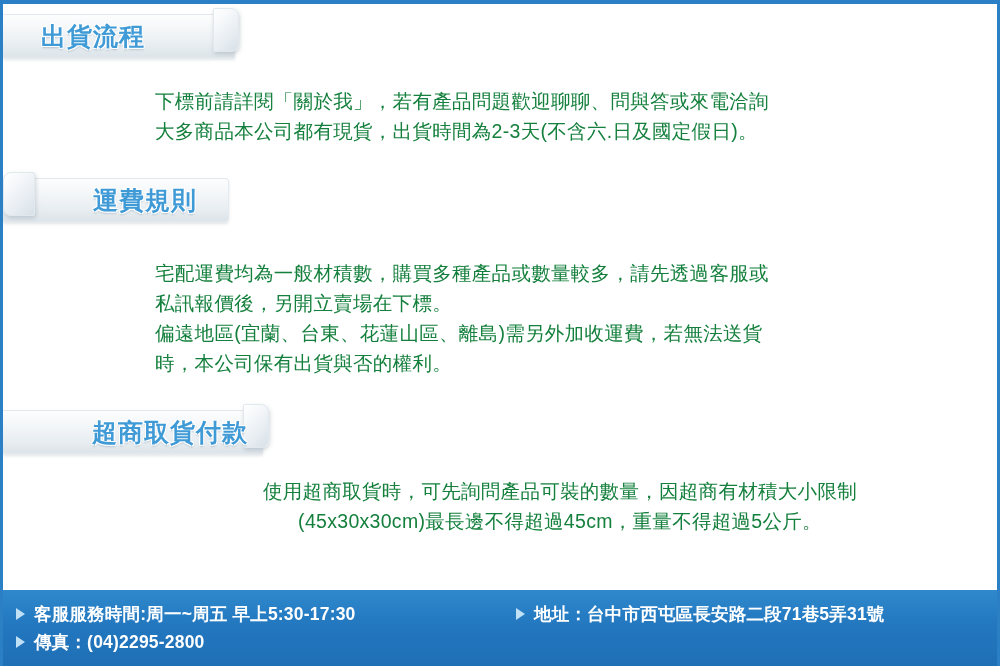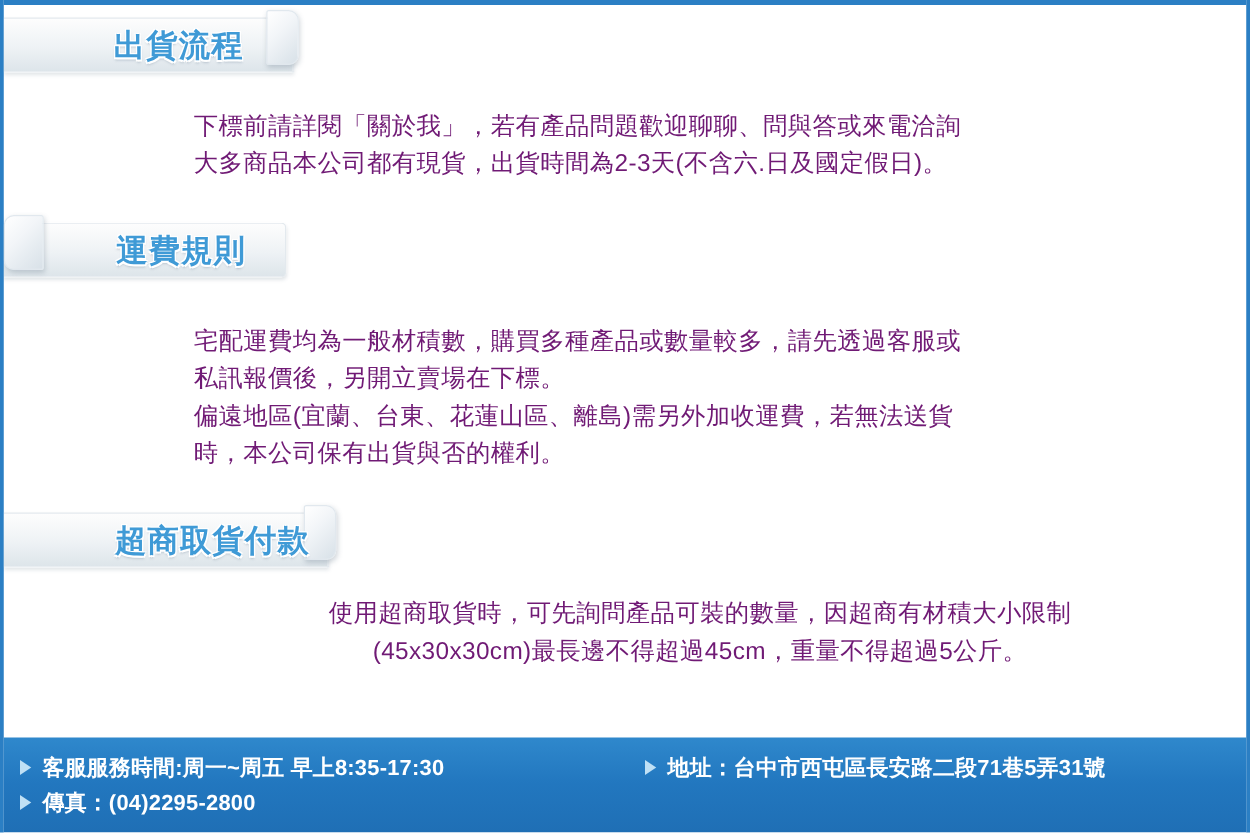--- a/index.html
+++ b/index.html
@@ -53,40 +53,40 @@
       -1px -1px 0 #ffffff,
        1px -1px 0 #ffffff,
       -1px  1px 0 #ffffff,
        1px  1px 0 #ffffff,
        0 2px 2px rgba(120,140,160,0.45);
   }
   
   #banner-shipping { left: 0; top: 8px; width: 262px; }
   #banner-shipping .ribbon { width: 232px; }
   #banner-shipping .curl { left: 210px; }
-  #banner-shipping .label { margin-left: 88px; }
+  #banner-shipping .label { margin-left: 38px; }
 
   #banner-freight { left: 0; top: 172px; width: 250px; }
   #banner-freight .ribbon { width: 226px; border-radius: 0 4px 4px 0; }
   #banner-freight .curl { left: 0px; width: 32px; border-radius: 8px 2px 2px 8px; }
   #banner-freight .label { margin-left: 90px; font-family: Liberation Serif, serif; }
 
   #banner-cvs { left: 0; top: 404px; width: 290px; }
   #banner-cvs .ribbon { width: 260px; }
   #banner-cvs .curl { left: 240px; }
   #banner-cvs .label { margin-left: 89px; }
 
   
   .para {
     position: absolute;
     left: 152px;
     width: 810px;
     font-size: 19.5px;
     line-height: 30px;
-    color: #701a75;
+    color: #15803d;
     letter-spacing: 0.3px;
   }
   #para-shipping { top: 86px; }
   #para-freight  { top: 258px; }
   #para-cvs      { top: 476px; text-align: center; }
 
   
   .footer {
     position: absolute;
     left: -3px;
@@ -150,21 +150,21 @@
   <div class="ribbon"></div>
   <div class="curl"></div>
   <div class="label">超商取貨付款</div>
 </div>
 <div class="para" id="para-cvs">使用超商取貨時，可先詢問產品可裝的數量，因超商有材積大小限制<br>(45x30x30cm)最長邊不得超過45cm，重量不得超過5公斤。</div>
 
 <div class="footer">
   <div class="footer-row">
     <div class="footer-cell col-left">
       <span class="arrow"></span>
-      <span>客服服務時間:周一~周五 早上8:35-17:30</span>
+      <span>客服服務時間:周一~周五 早上5:30-17:30</span>
     </div>
     <div class="footer-cell">
       <span class="arrow"></span>
       <span>地址：台中市西屯區長安路二段71巷5弄31號</span>
     </div>
   </div>
   <div class="footer-row">
     <div class="footer-cell">
       <span class="arrow"></span>
       <span>傳真：(04)2295-2800</span>

